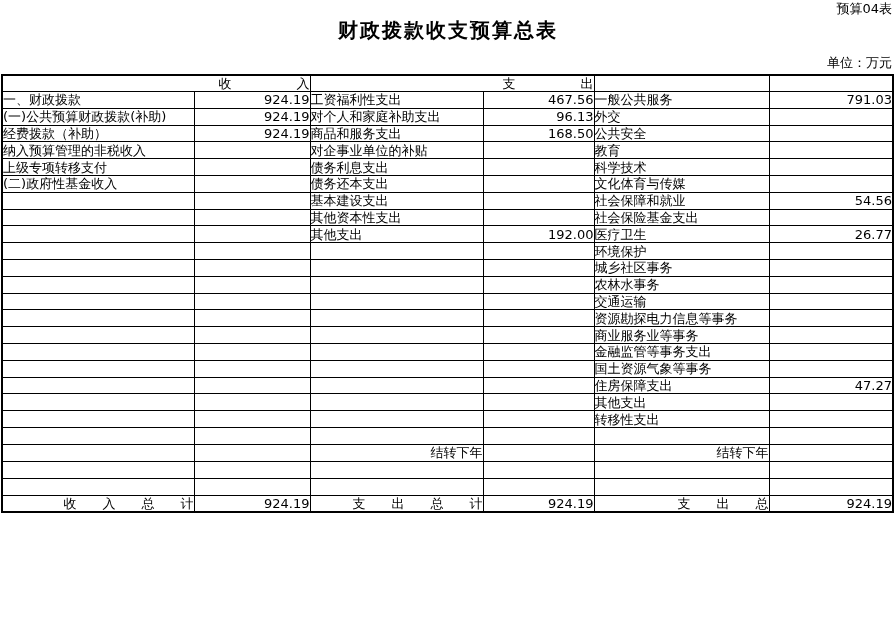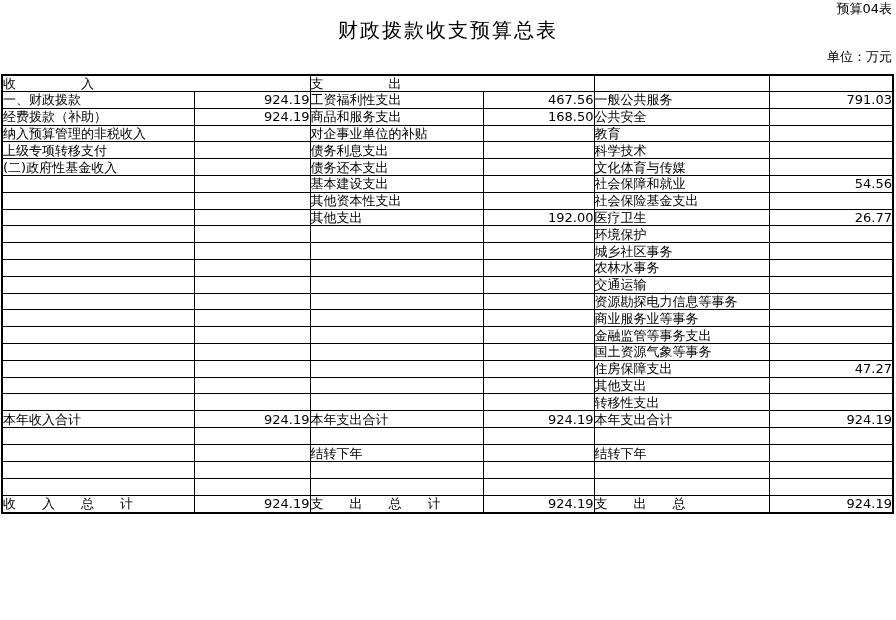--- a/index.html
+++ b/index.html
@@ -23,28 +23,28 @@
     white-space: nowrap;
   }
 
   .title {
     position: absolute;
     top: 17px;
     left: 0;
     width: 100%;
     text-align: center;
     font-size: 20px;
-    font-weight: normal;
+    font-weight: bold;
     letter-spacing: 2px;
     white-space: nowrap;
   }
 
   .unit {
     position: absolute;
-    top: 49px;
+    top: 55px;
     right: 4px;
     font-size: 13px;
     line-height: 15px;
     white-space: nowrap;
   }
 
   table.budget {
     position: absolute;
     top: 74px;
     left: 1px;
@@ -62,21 +62,21 @@
     overflow: hidden;
     white-space: nowrap;
     vertical-align: middle;
   }
 
   tr.r-h1 { height: 15px; }
   tr.r-h2 { height: 18px; }
   tr.r-data { height: 16.8px; }
   tr.r-foot { height: 17px; }
 
-  td.c { text-align: left; }
+  td.c { text-align: right; }
   td.amt { text-align: right; padding-right: 3px; }
   td.item { text-align: left; }
   td.ind0 { padding-left: 4px; }
   td.ind1 { padding-left: 12px; }
   td.ind2 { padding-left: 29px; }
 </style>
 </head>
 <body>
 
 <div class="sheet">
@@ -107,20 +107,28 @@
     <tbody id="tb">
         <tr class="r-data">
           <td class="item ind0">一、财政拨款</td>
           <td class="amt">924.19</td>
           <td class="item ind0">工资福利性支出</td>
           <td class="amt">467.56</td>
           <td class="item ind0">一般公共服务</td>
           <td class="amt">791.03</td>
         </tr>
         <tr class="r-data">
+          <td class="item ind1">(一)公共预算财政拨款(补助)</td>
+          <td class="amt">924.19</td>
+          <td class="item ind0">对个人和家庭补助支出</td>
+          <td class="amt">96.13</td>
+          <td class="item ind0">外交</td>
+          <td class="amt"></td>
+        </tr>
+        <tr class="r-data">
           <td class="item ind2">经费拨款（补助）</td>
           <td class="amt">924.19</td>
           <td class="item ind0">商品和服务支出</td>
           <td class="amt">168.50</td>
           <td class="item ind0">公共安全</td>
           <td class="amt"></td>
         </tr>
         <tr class="r-data">
           <td class="item ind2">纳入预算管理的非税收入</td>
           <td class="amt"></td>
@@ -251,28 +259,20 @@
         </tr>
         <tr class="r-data">
           <td class="item ind0"></td>
           <td class="amt"></td>
           <td class="item ind0"></td>
           <td class="amt"></td>
           <td class="item ind0">转移性支出</td>
           <td class="amt"></td>
         </tr>
         <tr class="r-foot">
-          <td class="c">本年收入合计</td>
-          <td class="amt">924.19</td>
-          <td class="c">本年支出合计</td>
-          <td class="amt">924.19</td>
-          <td class="c">本年支出合计</td>
-          <td class="amt">924.19</td>
-        </tr>
-        <tr class="r-foot">
           <td class="c"></td>
           <td class="amt"></td>
           <td class="c"></td>
           <td class="amt"></td>
           <td class="c"></td>
           <td class="amt"></td>
         </tr>
         <tr class="r-foot">
           <td class="c"></td>
           <td class="amt"></td>

